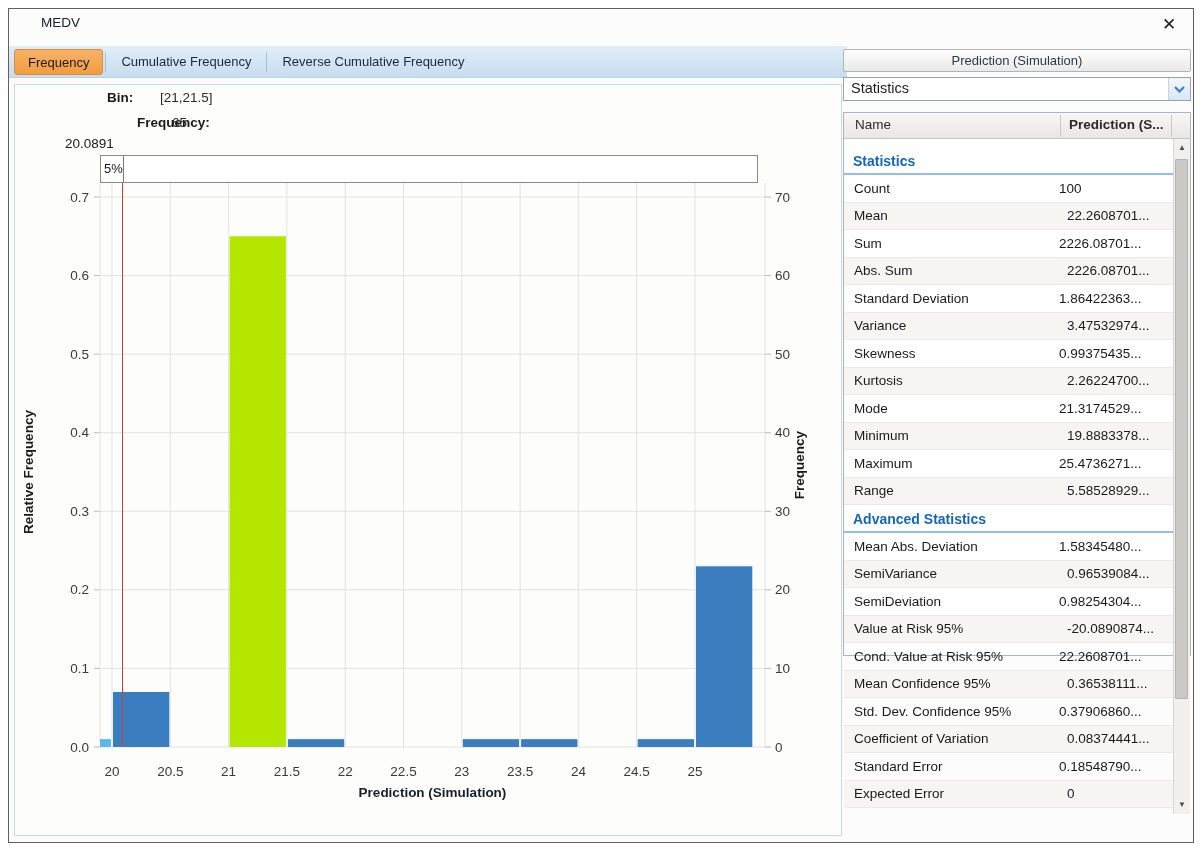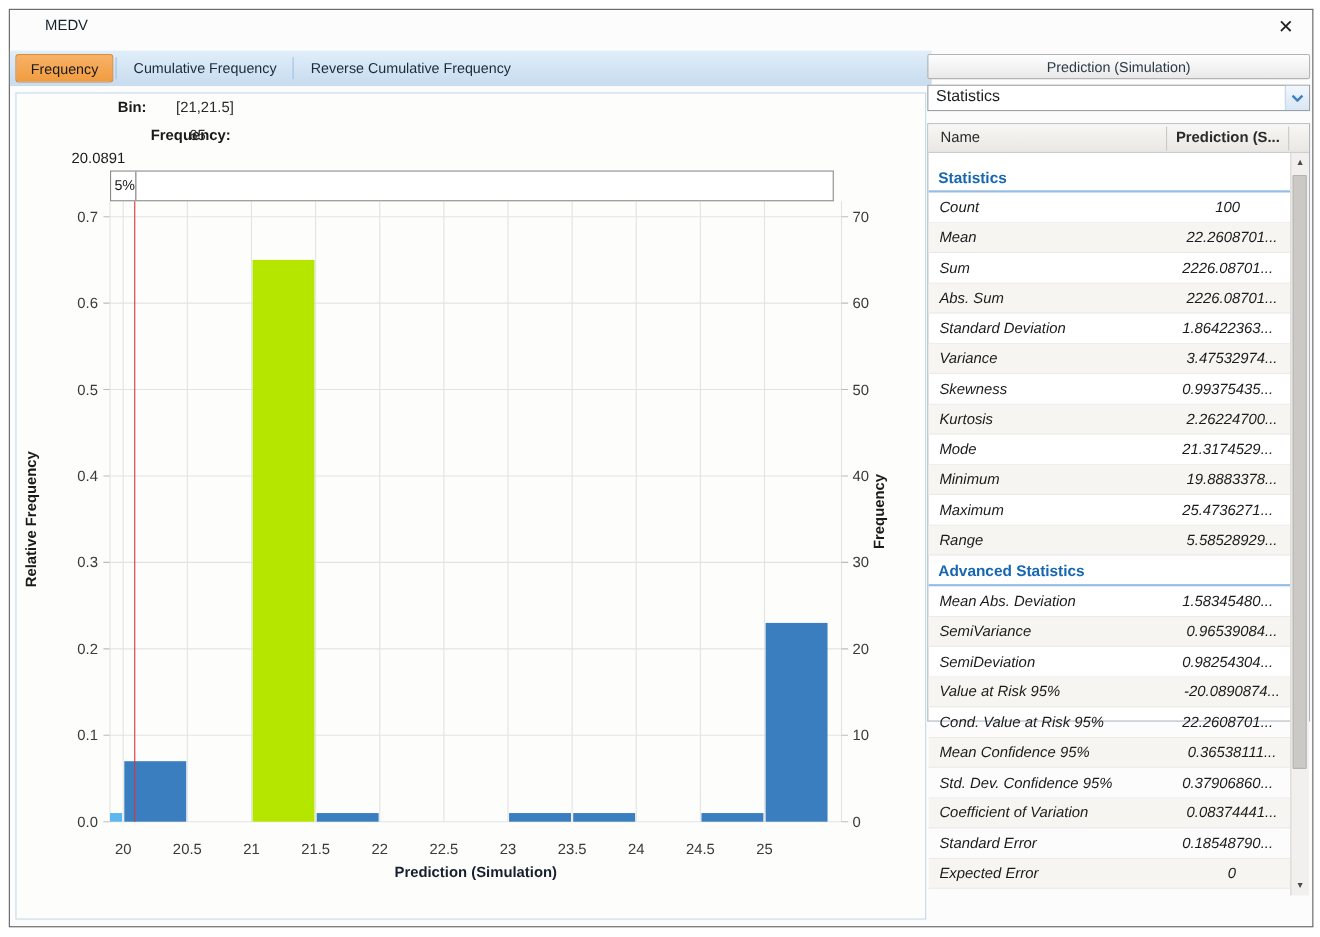--- a/index.html
+++ b/index.html
@@ -40,24 +40,24 @@
 
   .stat-table { position:absolute; left:834px; top:103px; width:348px; height:544px; border:1px solid #aeb6bd; background:#ffffff; }
   .stat-header { position:absolute; left:0; top:0; width:100%; height:26px; background:linear-gradient(#f8f7f5,#e9e7e3); border-bottom:1px solid #c6c6c6; }
   .stat-header .col1 { position:absolute; left:11px; top:4px; font-size:13.5px; color:#2a2a2a; }
   .stat-header .col2 { position:absolute; left:225px; top:4px; font-size:13.5px; color:#2a2a2a;font-weight:bold; }
   .stat-header .hdiv1 { position:absolute; left:216px; top:2px; width:1px; height:22px; background:#c9c9c9; }
   .stat-header .hdiv2 { position:absolute; left:327px; top:2px; width:1px; height:22px; background:#c9c9c9; }
 
   .stat-body { position:absolute; left:0; top:26px; width:329px; height:675px; padding-top:8px; overflow:hidden; }
   .sec-heading { height:28px; padding:6px 0 0 9px; font-size:14px; font-weight:700; color:#1767b0; border-bottom:2px solid #96bde4; }
-  .stat-row { display:flex; height:27.5px; align-items:center; border-bottom:1px solid #eceae7; font-size:13.5px; color:#1a1a1a;font-style:italic; }
+  .stat-row { display:flex; height:27.5px; align-items:center; border-bottom:1px solid #eceae7; font-size:13.5px; color:#1a1a1a; }
   .stat-row.shade { background:#f7f5f2;gap:8px; }
   .stat-row .name { flex:0 0 215px; padding-left:10px; white-space:nowrap; overflow:hidden; }
-  .stat-row .val  { flex:1; white-space:nowrap; overflow:hidden;text-align:center; }
+  .stat-row .val  { flex:1; white-space:nowrap; overflow:hidden; }
 
   .vscroll { position:absolute; right:0; top:26px; width:17px; height:675px; background:#f1f0ee; border-left:1px solid #d8d6d2; }
   .scroll-arrow { position:absolute; left:0; width:100%; height:16px; font-size:8px; color:#4a4a4a; text-align:center; line-height:16px; cursor:pointer; }
   .scroll-up { top:1px; }
   .scroll-down { bottom:1px; }
   .scroll-thumb { position:absolute; left:1px; top:20px; width:13px; height:540px; background:#cbc9c6; border:1px solid #b5b3b0; border-radius:1px; cursor:pointer; }
 </style>
 </head>
 <body>
 

